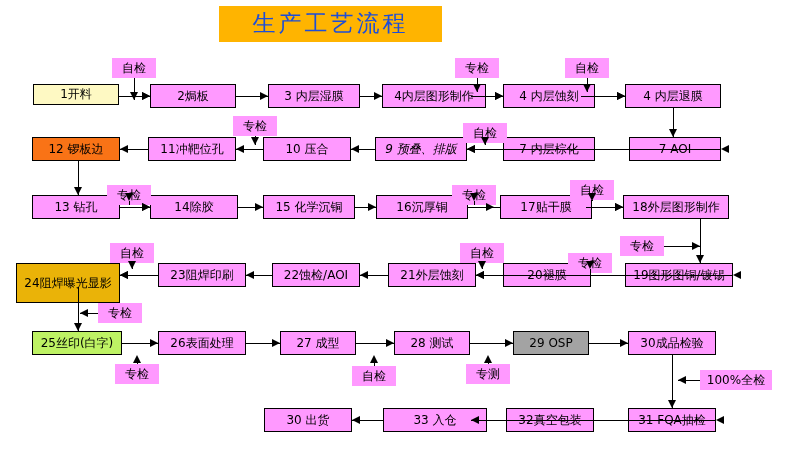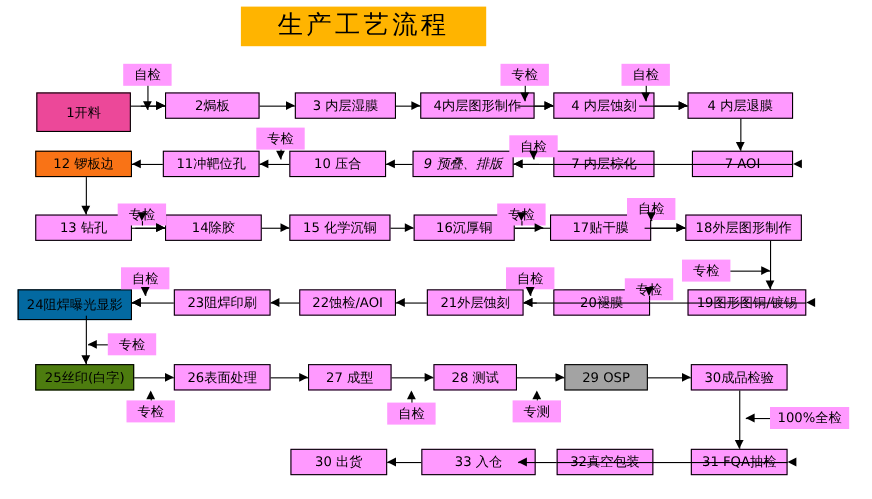--- a/index.html
+++ b/index.html
@@ -4,21 +4,21 @@
 <style>
   html,body{margin:0;padding:0;background:#ffffff;}
   body{width:793px;height:454px;overflow:hidden;
        font-family:"DejaVu Sans","Liberation Sans",sans-serif;}
   #canvas{position:relative;width:793px;height:454px;background:#ffffff;}
 
   
   .title{
     position:absolute;
     background:#FFB400;
-    color:#000000;
+    color:#1d4ed8;
     font-size:23px;
     line-height:34px;
     letter-spacing:3px;
     text-align:center;
     white-space:nowrap;
   }
 
   
   .node{
     position:absolute;
@@ -57,21 +57,21 @@
   .arrow.left{border-top:4.5px solid transparent;border-bottom:4.5px solid transparent;border-right:8px solid #000;}
   .arrow.down{border-left:4.5px solid transparent;border-right:4.5px solid transparent;border-top:8px solid #000;}
   .arrow.up{border-left:4.5px solid transparent;border-right:4.5px solid transparent;border-bottom:8px solid #000;}
 </style>
 </head>
 <body>
 
 <div id="canvas">
   <div class="title" style="left: 219px; top: 6px; width: 223px; height: 36px; background: rgb(255, 180, 0);">生产工艺流程</div>
   <div id="nodes-layer">
-      <div class="node" style="left: 33px; top: 84px; width: 86px; height: 36px; background: #ec4899;">
+      <div class="node" style="left: 33px; top: 84px; width: 86px; height: 21px; background: #fef9c3;">
         <span>1开料</span>
       </div>
       <div class="node" style="left: 150px; top: 84px; width: 86px; height: 24px; background: rgb(255, 153, 255);">
         <span>2焗板</span>
       </div>
       <div class="node" style="left: 268px; top: 84px; width: 92px; height: 24px; background: rgb(255, 153, 255);">
         <span>3 内层湿膜</span>
       </div>
       <div class="node" style="left: 382px; top: 84px; width: 104px; height: 24px; background: rgb(255, 153, 255);">
         <span>4内层图形制作</span>
@@ -126,24 +126,24 @@
       </div>
       <div class="node" style="left: 388px; top: 263px; width: 88px; height: 24px; background: rgb(255, 153, 255);">
         <span>21外层蚀刻</span>
       </div>
       <div class="node" style="left: 272px; top: 263px; width: 88px; height: 24px; background: rgb(255, 153, 255);">
         <span>22蚀检/AOI</span>
       </div>
       <div class="node" style="left: 158px; top: 263px; width: 88px; height: 24px; background: rgb(255, 153, 255);">
         <span>23阻焊印刷</span>
       </div>
-      <div class="node" style="left: 16px; top: 263px; width: 104px; height: 28px; background: #0369a1;">
+      <div class="node" style="left: 16px; top: 263px; width: 104px; height: 40px; background: #eab308;">
         <span>24阻焊曝光显影</span>
       </div>
-      <div class="node" style="left: 32px; top: 331px; width: 90px; height: 24px; background: #4d7c0f;">
+      <div class="node" style="left: 32px; top: 331px; width: 90px; height: 24px; background: #bef264;">
         <span>25丝印(白字)</span>
       </div>
       <div class="node" style="left: 158px; top: 331px; width: 88px; height: 24px; background: rgb(255, 153, 255);">
         <span>26表面处理</span>
       </div>
       <div class="node" style="left: 280px; top: 331px; width: 76px; height: 24px; background: rgb(255, 153, 255);">
         <span>27 成型</span>
       </div>
       <div class="node" style="left: 394px; top: 331px; width: 76px; height: 24px; background: rgb(255, 153, 255);">
         <span>28 测试</span>

